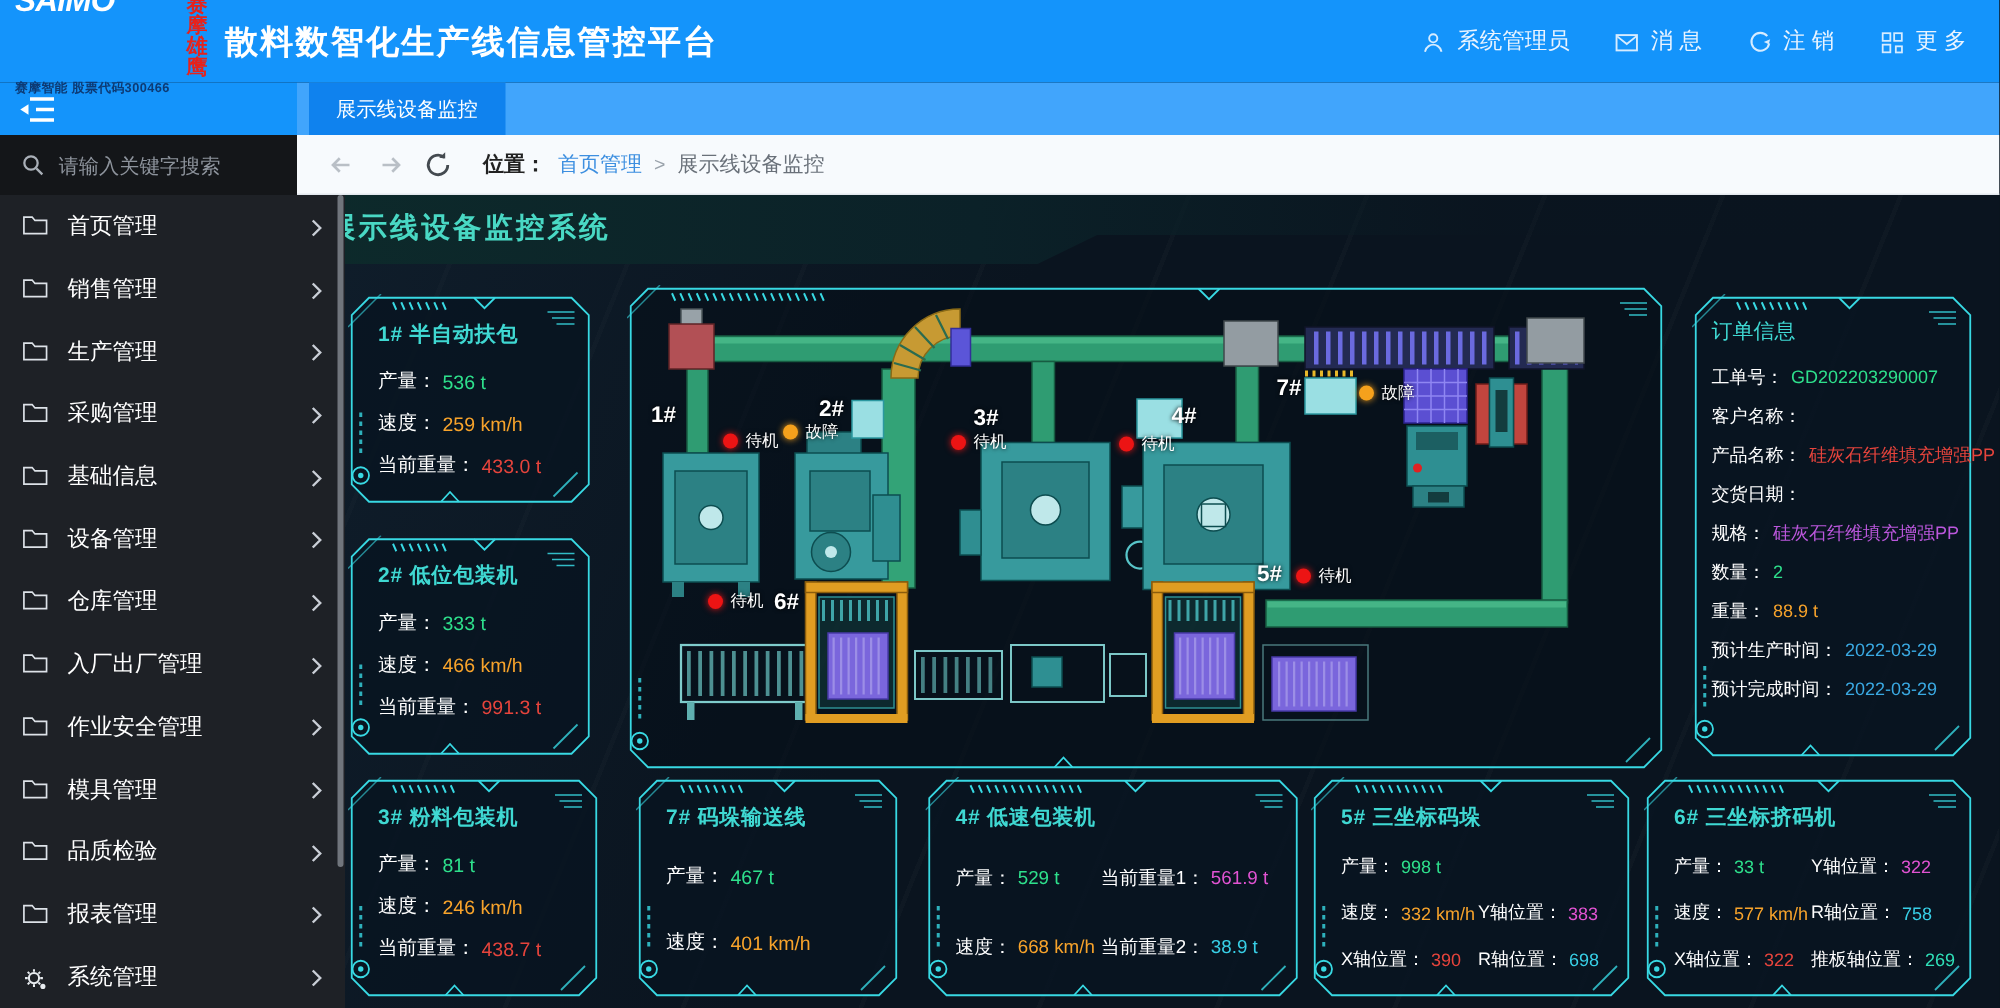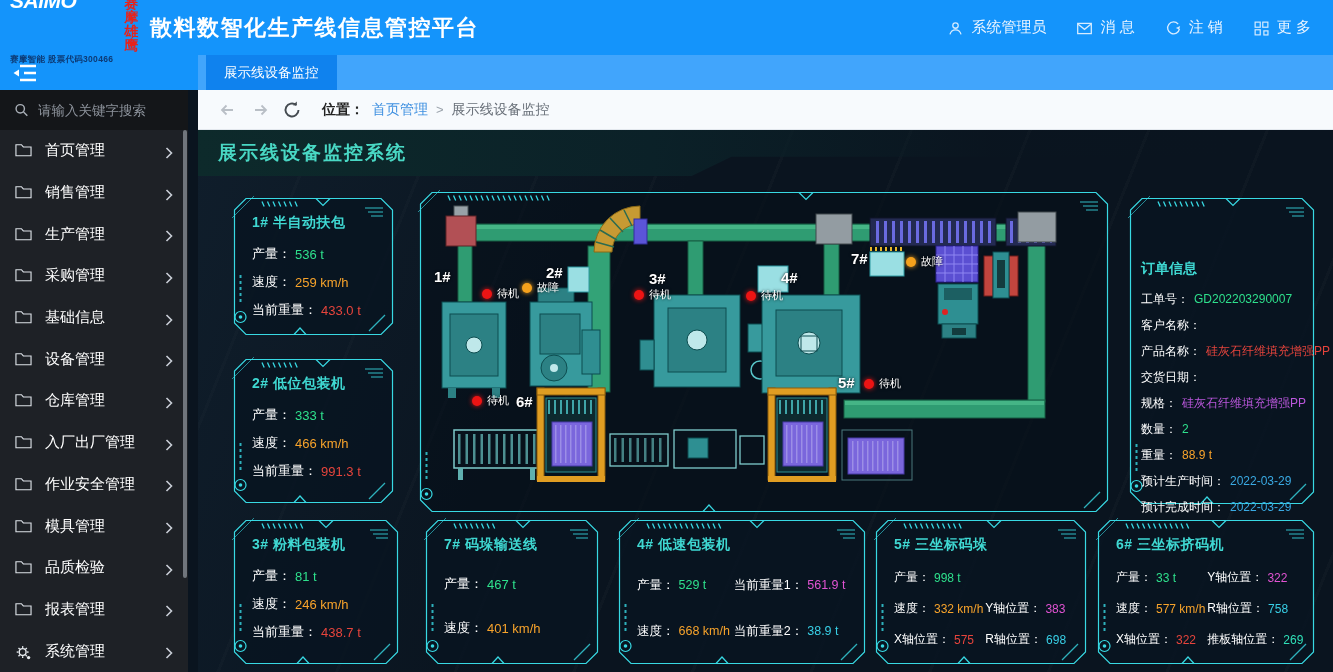--- a/index.html
+++ b/index.html
@@ -32,21 +32,21 @@
   
   .crumbbar { position:absolute; left:198px; right:0; top:90px; height:40px; background:#f7fafd;
     border-bottom:1px solid #e3e8ee; display:flex; align-items:center; padding-left:20px; z-index:28; }
   .crumbbar .navic { width:20px; height:20px; margin-right:12px; cursor:pointer; }
   .loc-label { color:#222; font-size:14px; font-weight:bold; margin-left:8px; }
   .crumb-root { color:#3d8fe0; font-size:14px; margin-left:8px; cursor:pointer; }
   .crumb-sep { color:#9aa2ab; font-size:13px; margin:0 8px; }
   .crumb-cur { color:#697079; font-size:14px; }
 
   
-  .sidebar { position:absolute; left:0; top:90px; width:188px; bottom:0; background:#1e2126; z-index:27; }
+  .sidebar { position:absolute; left:0; top:90px; width:230px; bottom:0; background:#1e2126; z-index:27; }
   .search-row { height:40px; background:#141619; display:flex; align-items:center; padding-left:14px; gap:9px; }
   .search-row svg { width:16px; height:16px; color:#aab0b8; }
   .search-input { background:transparent; border:none; outline:none; color:#cfd4da;
     font-size:13.5px; width:150px; font-family:inherit; }
   .search-input::placeholder { color:#8d939c; }
   .snav { position:absolute; left:0; right:0; top:40px; bottom:0; display:flex; flex-direction:column; }
   .sitem { flex:1; display:flex; align-items:center; padding:0 15px; gap:13px; color:#fff;
     font-size:15px; cursor:pointer; }
   .sitem .fic { width:17px; height:15px; flex:none; }
   .sitem .chev { margin-left:auto; width:8px; height:12px; flex:none; }
@@ -82,21 +82,21 @@
 
   #panel-p1 { left:34px;  top:66px;  width:163px; height:141px; }
   #panel-p2 { left:34px;  top:227px; width:163px; height:148px; }
   #panel-b1 { left:34px;  top:388px; width:168px; height:148px; }
   #panel-b2 { left:226px; top:388px; width:176px; height:148px; }
   #panel-b3 { left:419px; top:388px; width:250px; height:148px; }
   #panel-b4 { left:676px; top:388px; width:214px; height:148px; }
   #panel-b5 { left:898px; top:388px; width:220px; height:148px; }
   #order-panel { left:930px; top:66px; width:188px; height:310px; }
   #order-panel .pbody { padding:16px 6px 0 13px; }
-  .otitle { color:#3fd8d2; font-size:14px; font-weight:bold; margin-bottom:8px;margin-top:48px; }
+  .otitle { color:#3fd8d2; font-size:14px; font-weight:normal; margin-bottom:8px; }
   .orow { display:flex; align-items:center; height:26px; font-size:12px; color:#fff; white-space:nowrap; }
   .orow .val { margin-left:5px; }
 
   
   #scene { left:220px; top:60px; width:692px; height:324px; }
   .scene-art { position:absolute; left:0; top:0; z-index:1; }
   .mlab { position:absolute; z-index:2; color:#fff; font-size:15px; font-weight:bold;
     text-shadow:0 0 3px #000; }
   .sbadge { position:absolute; z-index:2; display:flex; align-items:center; gap:5px; }
   .sbadge .btxt { color:#fff; font-size:11px; text-shadow:0 0 3px #000; }
@@ -513,21 +513,21 @@
             <div class="prow">
               <span class="lab">速度：</span>
               <span class="val" style="color:#f7a32b">332 km/h</span>
             </div>
             <div class="prow">
               <span class="lab">Y轴位置：</span>
               <span class="val" style="color:#e153d2">383</span>
             </div>
             <div class="prow">
               <span class="lab">X轴位置：</span>
-              <span class="val" style="color:#e6443c">575</span>
+              <span class="val" style="color:#e6443c">390</span>
             </div>
             <div class="prow">
               <span class="lab">R轴位置：</span>
               <span class="val" style="color:#38cfe6">698</span>
             </div>
           </div>
         </div>
       </div>
     <div class="tech-frame grid" id="panel-b5">
         <svg class="fsvg" width="220" height="148">

